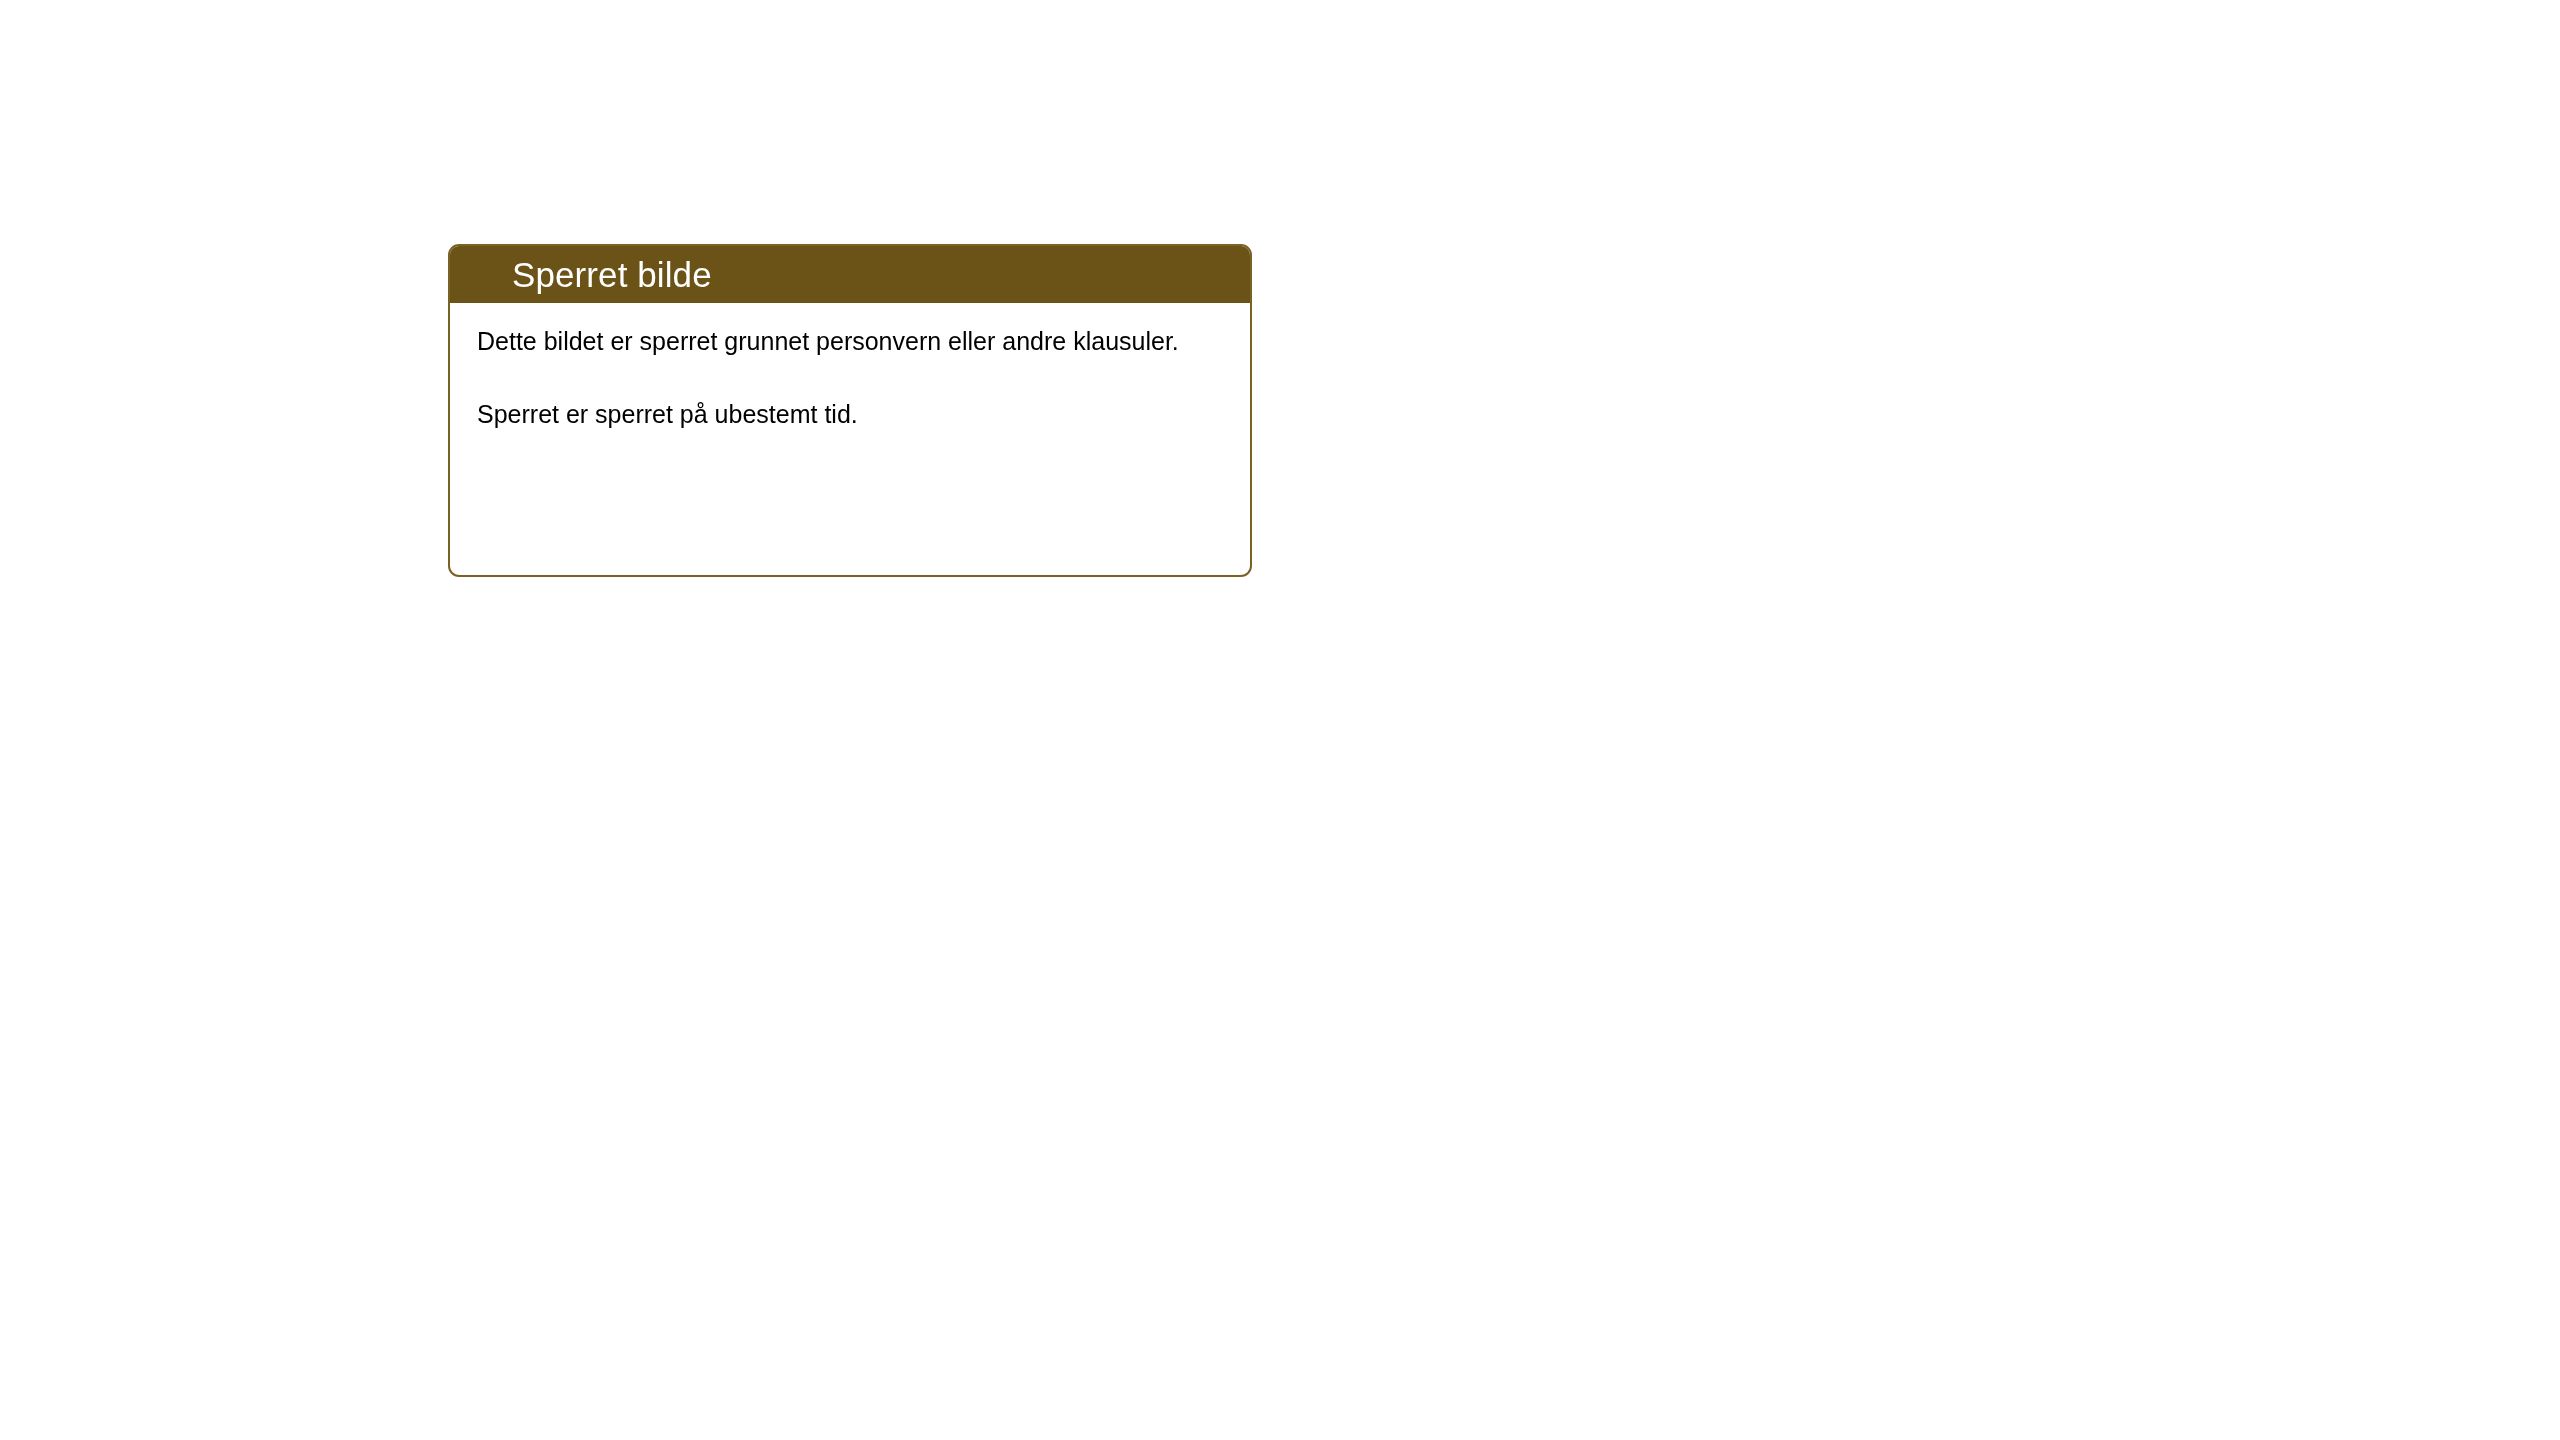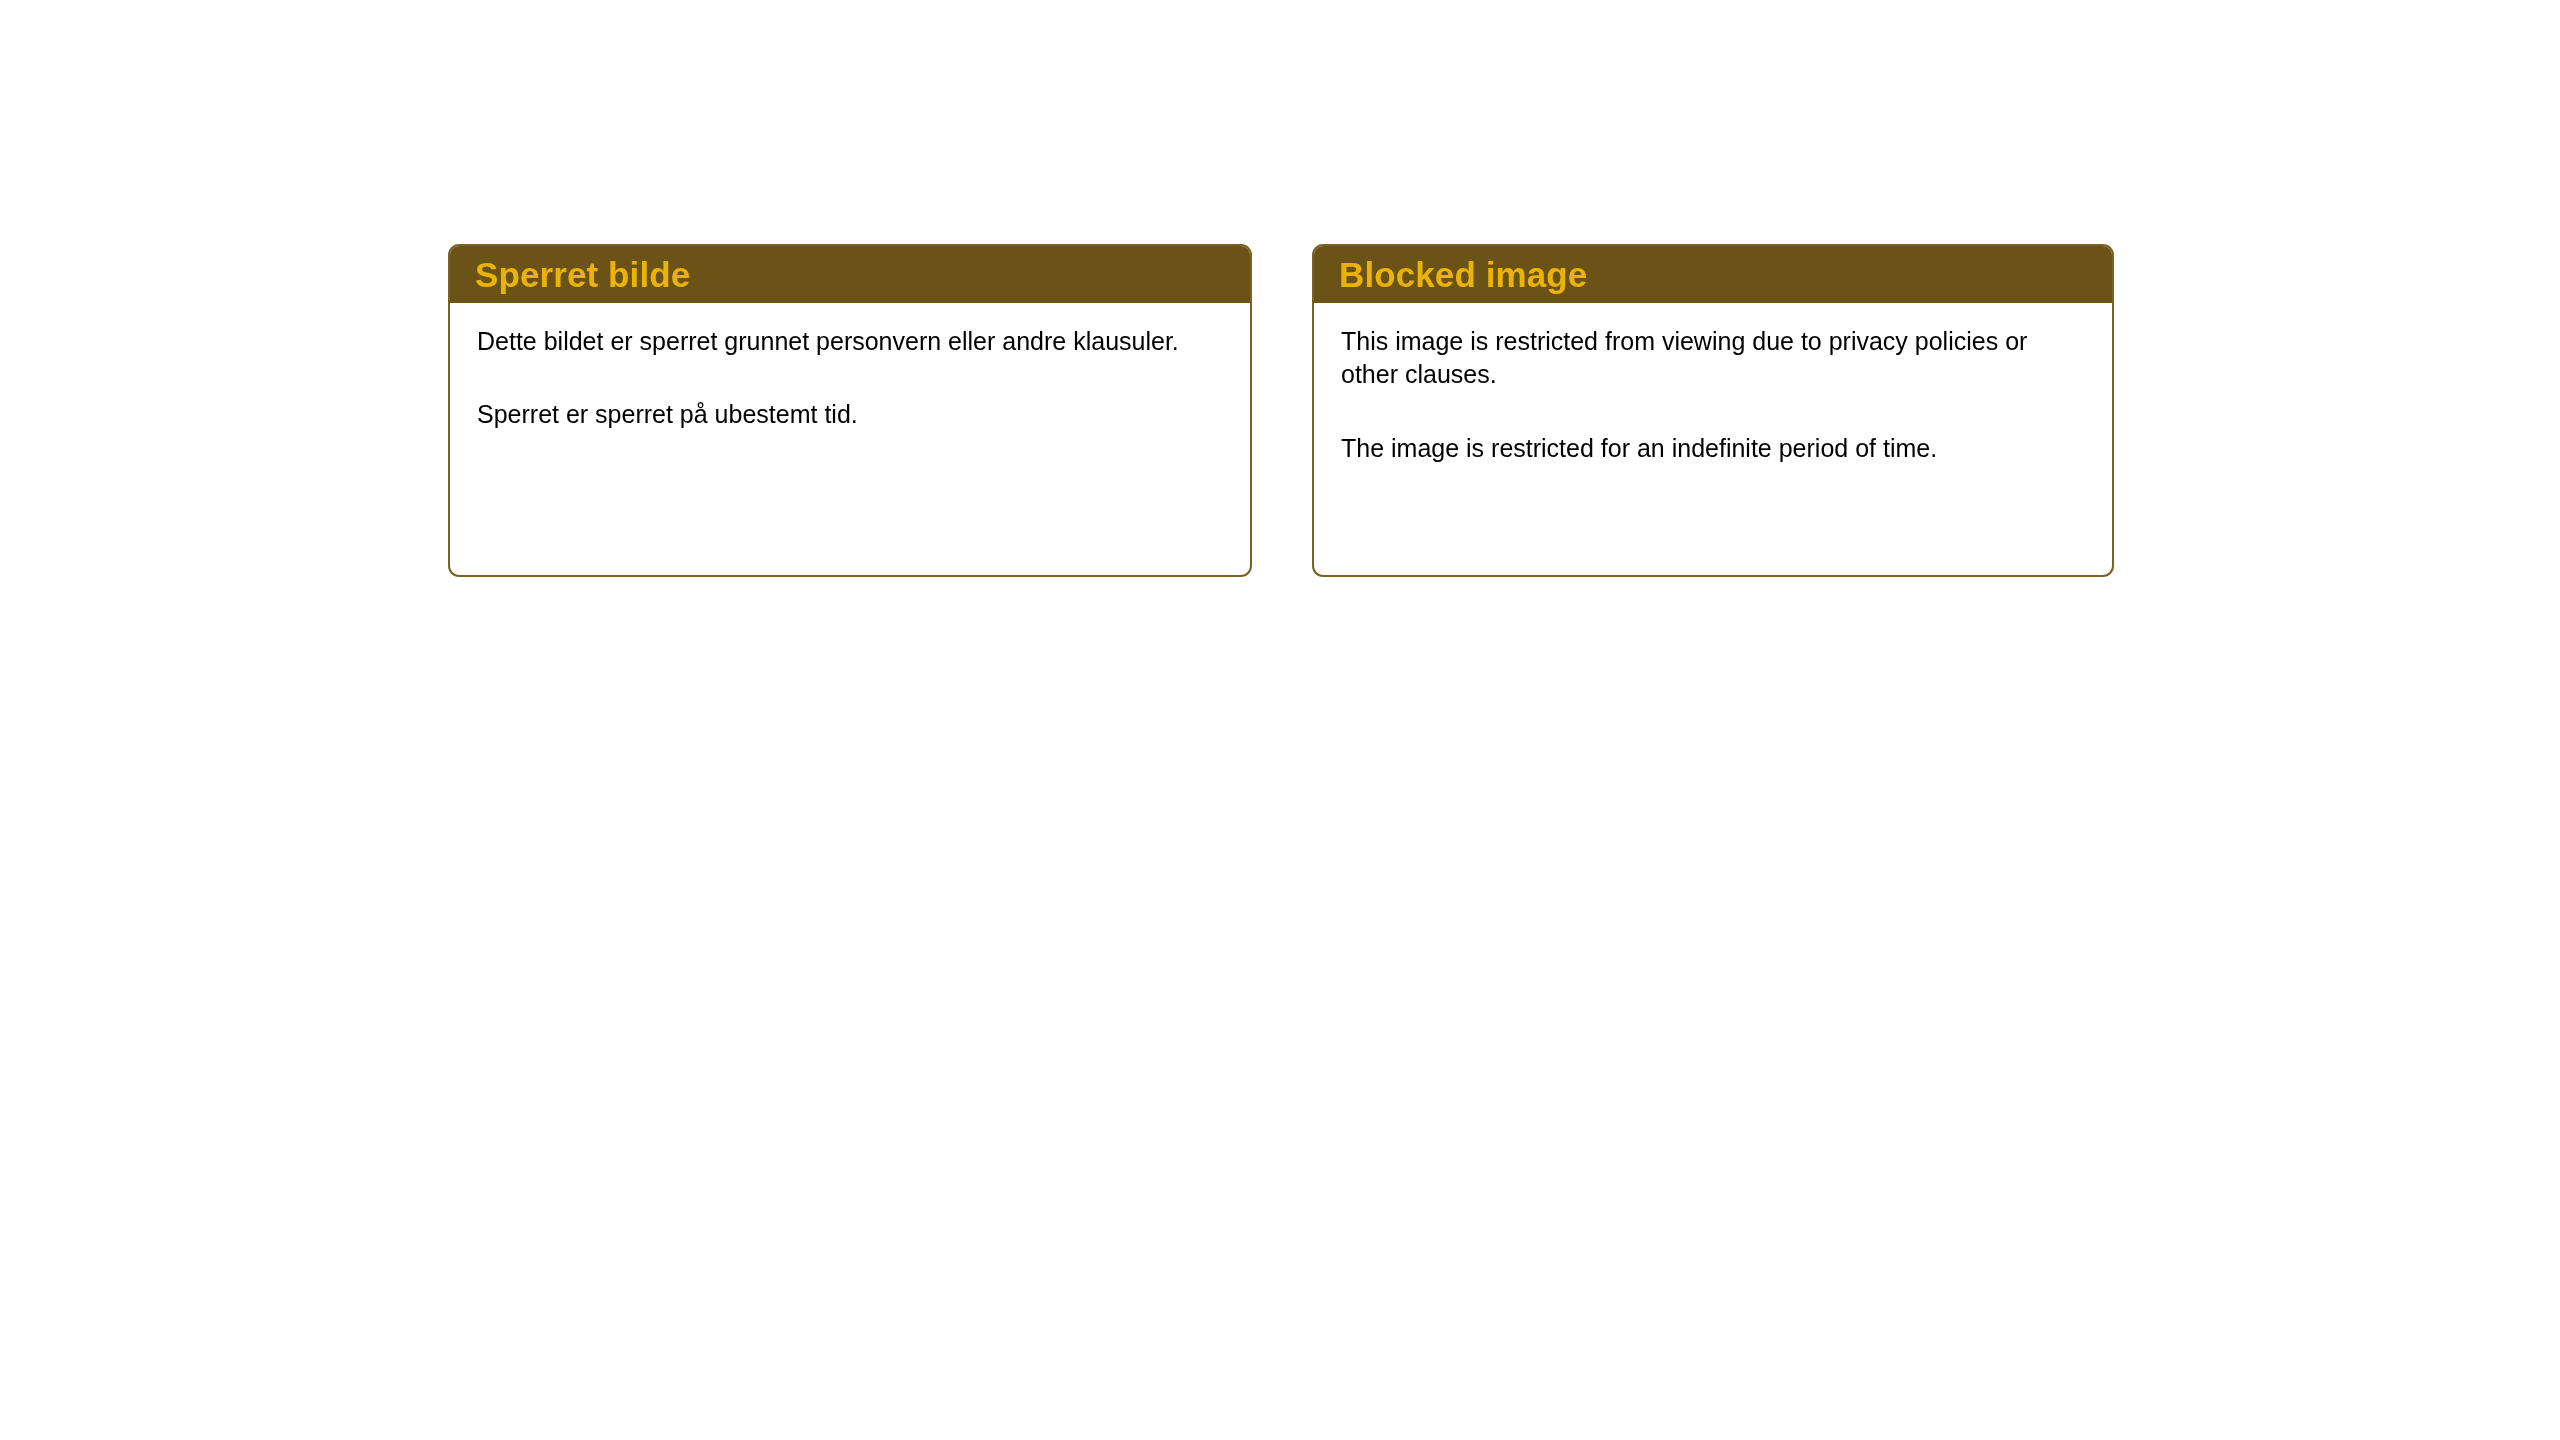--- a/index.html
+++ b/index.html
@@ -40,26 +40,27 @@
   .card-header {
     height: 57px;
     background: #6b5318;
     display: flex;
     align-items: center;
     padding: 0 0 0 25px;
     box-sizing: border-box;
   }
 
   .card-title {
-    color: #eab308;
+    color: #ffffff;
     font-size: 35px;
-    font-weight: 700;
+    font-weight: 400;
     line-height: 1;
     letter-spacing: 0.1px;
     white-space: nowrap;
+    margin-left: 37px;
   }
 
   .card-body {
     padding: 22px 26px 0 27px;
     box-sizing: border-box;
   }
 
   .card-paragraph {
     color: #000000;
     font-size: 25px;
@@ -80,23 +81,14 @@
   <section class="notice-card" id="card-no">
     <header class="card-header">
       <span class="card-title">Sperret bilde</span>
     </header>
     <div class="card-body">
       <p class="card-paragraph">Dette bildet er sperret grunnet personvern eller andre klausuler.</p>
       <p class="card-paragraph">Sperret er sperret på ubestemt tid.</p>
     </div>
   </section>
 
-  <section class="notice-card" id="card-en">
-    <header class="card-header">
-      <span class="card-title">Blocked image</span>
-    </header>
-    <div class="card-body">
-      <p class="card-paragraph">This image is restricted from viewing due to privacy policies or other clauses.</p>
-      <p class="card-paragraph">The image is restricted for an indefinite period of time.</p>
-    </div>
-  </section>
 
 </div>
 
 </body></html>

